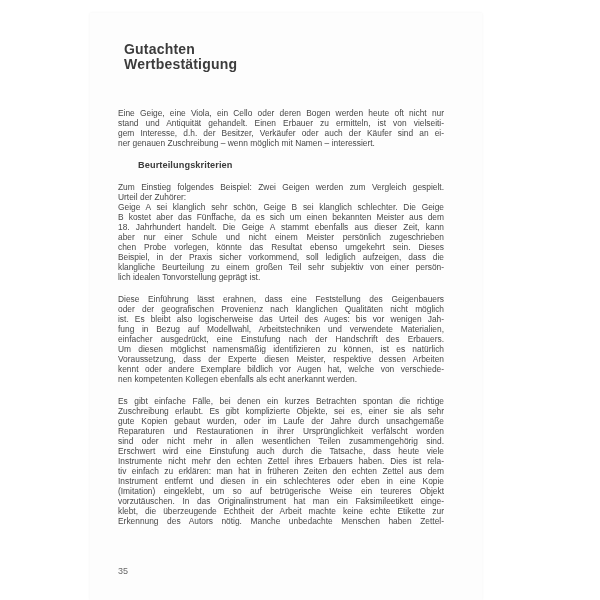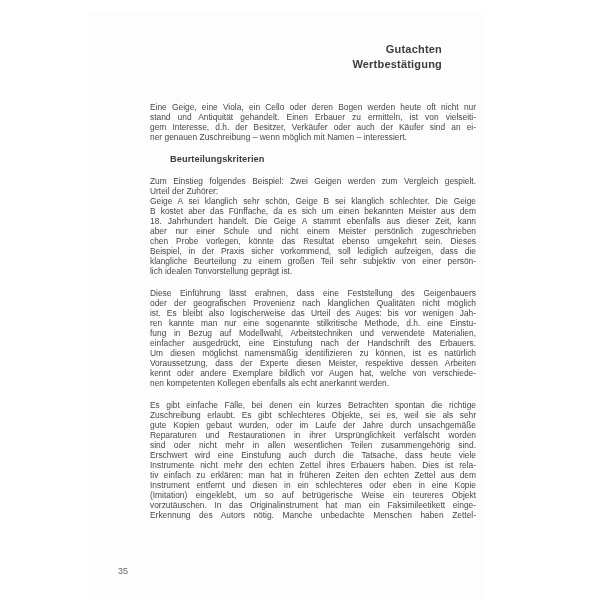--- a/index.html
+++ b/index.html
@@ -12,35 +12,34 @@
   }
   .page {
     position: absolute;
     left: 90px; top: 13px;
     width: 392px; height: 587px;
     background: var(--page-bg, #fdfdfd);
     box-shadow: 0 0 3px rgba(0,0,0,0.05);
   }
   .title {
     position: absolute;
-    left: 116px; top: 42px;
+    left: 124px; top: 42px;
     width: 326px;
-    text-align: right;
+    text-align: left;
     font-weight: bold;
-    font-size: 11px;
+    font-size: 14px;
     line-height: 14.5px;
     letter-spacing: 0.2px;
     color: var(--title-color, #3c3c3c);
   }
   .content {
     position: absolute;
-    left: 118px; top: 102px;
+    left: 118px; top: 108px;
     width: 326px;
     color: var(--text-color, #474747);
-    margin-left: 32px;
   }
   .para { margin: 0 0 12px 0; }
   .line {
     font-size: 8.4px;
     line-height: 10px;
     height: 10px;
     overflow: hidden;
     text-align: justify;
     text-align-last: justify;
     word-spacing: 0.1px;
@@ -90,37 +89,37 @@
       <div class="line">aber nur einer Schule und nicht einem Meister persönlich zugeschrieben</div>
       <div class="line">chen Probe vorlegen, könnte das Resultat ebenso umgekehrt sein. Dieses</div>
       <div class="line">Beispiel, in der Praxis sicher vorkommend, soll lediglich aufzeigen, dass die</div>
       <div class="line">klangliche Beurteilung zu einem großen Teil sehr subjektiv von einer persön-</div>
       <div class="line nj">lich idealen Tonvorstellung geprägt ist.</div>
     </div>
     <div class="para">
       <div class="line">Diese Einführung lässt erahnen, dass eine Feststellung des Geigenbauers</div>
       <div class="line">oder der geografischen Provenienz nach klanglichen Qualitäten nicht möglich</div>
       <div class="line">ist. Es bleibt also logischerweise das Urteil des Auges: bis vor wenigen Jah-</div>
-      <div class="line">ren kannte man nur eine sogenannte stilkritische Methode, d.h. eine Einstu-</div>
       <div class="line">fung in Bezug auf Modellwahl, Arbeitstechniken und verwendete Materialien,</div>
       <div class="line">einfacher ausgedrückt, eine Einstufung nach der Handschrift des Erbauers.</div>
       <div class="line">Um diesen möglichst namensmäßig identifizieren zu können, ist es natürlich</div>
       <div class="line">Voraussetzung, dass der Experte diesen Meister, respektive dessen Arbeiten</div>
       <div class="line">kennt oder andere Exemplare bildlich vor Augen hat, welche von verschiede-</div>
       <div class="line nj">nen kompetenten Kollegen ebenfalls als echt anerkannt werden.</div>
     </div>
     <div class="para">
       <div class="line">Es gibt einfache Fälle, bei denen ein kurzes Betrachten spontan die richtige</div>
-      <div class="line">Zuschreibung erlaubt. Es gibt schlechteres Objekte, sei es, weil sie als sehr</div>
+      <div class="line">Zuschreibung erlaubt. Es gibt komplizierte Objekte, sei es, einer sie als sehr</div>
       <div class="line">gute Kopien gebaut wurden, oder im Laufe der Jahre durch unsachgemäße</div>
       <div class="line">Reparaturen und Restaurationen in ihrer Ursprünglichkeit verfälscht worden</div>
       <div class="line">sind oder nicht mehr in allen wesentlichen Teilen zusammengehörig sind.</div>
       <div class="line">Erschwert wird eine Einstufung auch durch die Tatsache, dass heute viele</div>
       <div class="line">Instrumente nicht mehr den echten Zettel ihres Erbauers haben. Dies ist rela-</div>
       <div class="line">tiv einfach zu erklären: man hat in früheren Zeiten den echten Zettel aus dem</div>
       <div class="line">Instrument entfernt und diesen in ein schlechteres oder eben in eine Kopie</div>
       <div class="line">(Imitation) eingeklebt, um so auf betrügerische Weise ein teureres Objekt</div>
       <div class="line">vorzutäuschen. In das Originalinstrument hat man ein Faksimileetikett einge-</div>
+      <div class="line">klebt, die überzeugende Echtheit der Arbeit machte keine echte Etikette zur</div>
       <div class="line">Erkennung des Autors nötig. Manche unbedachte Menschen haben Zettel-</div>
     </div>
   </div>
 
 <div class="page-number">35</div>
 
 </body></html>

